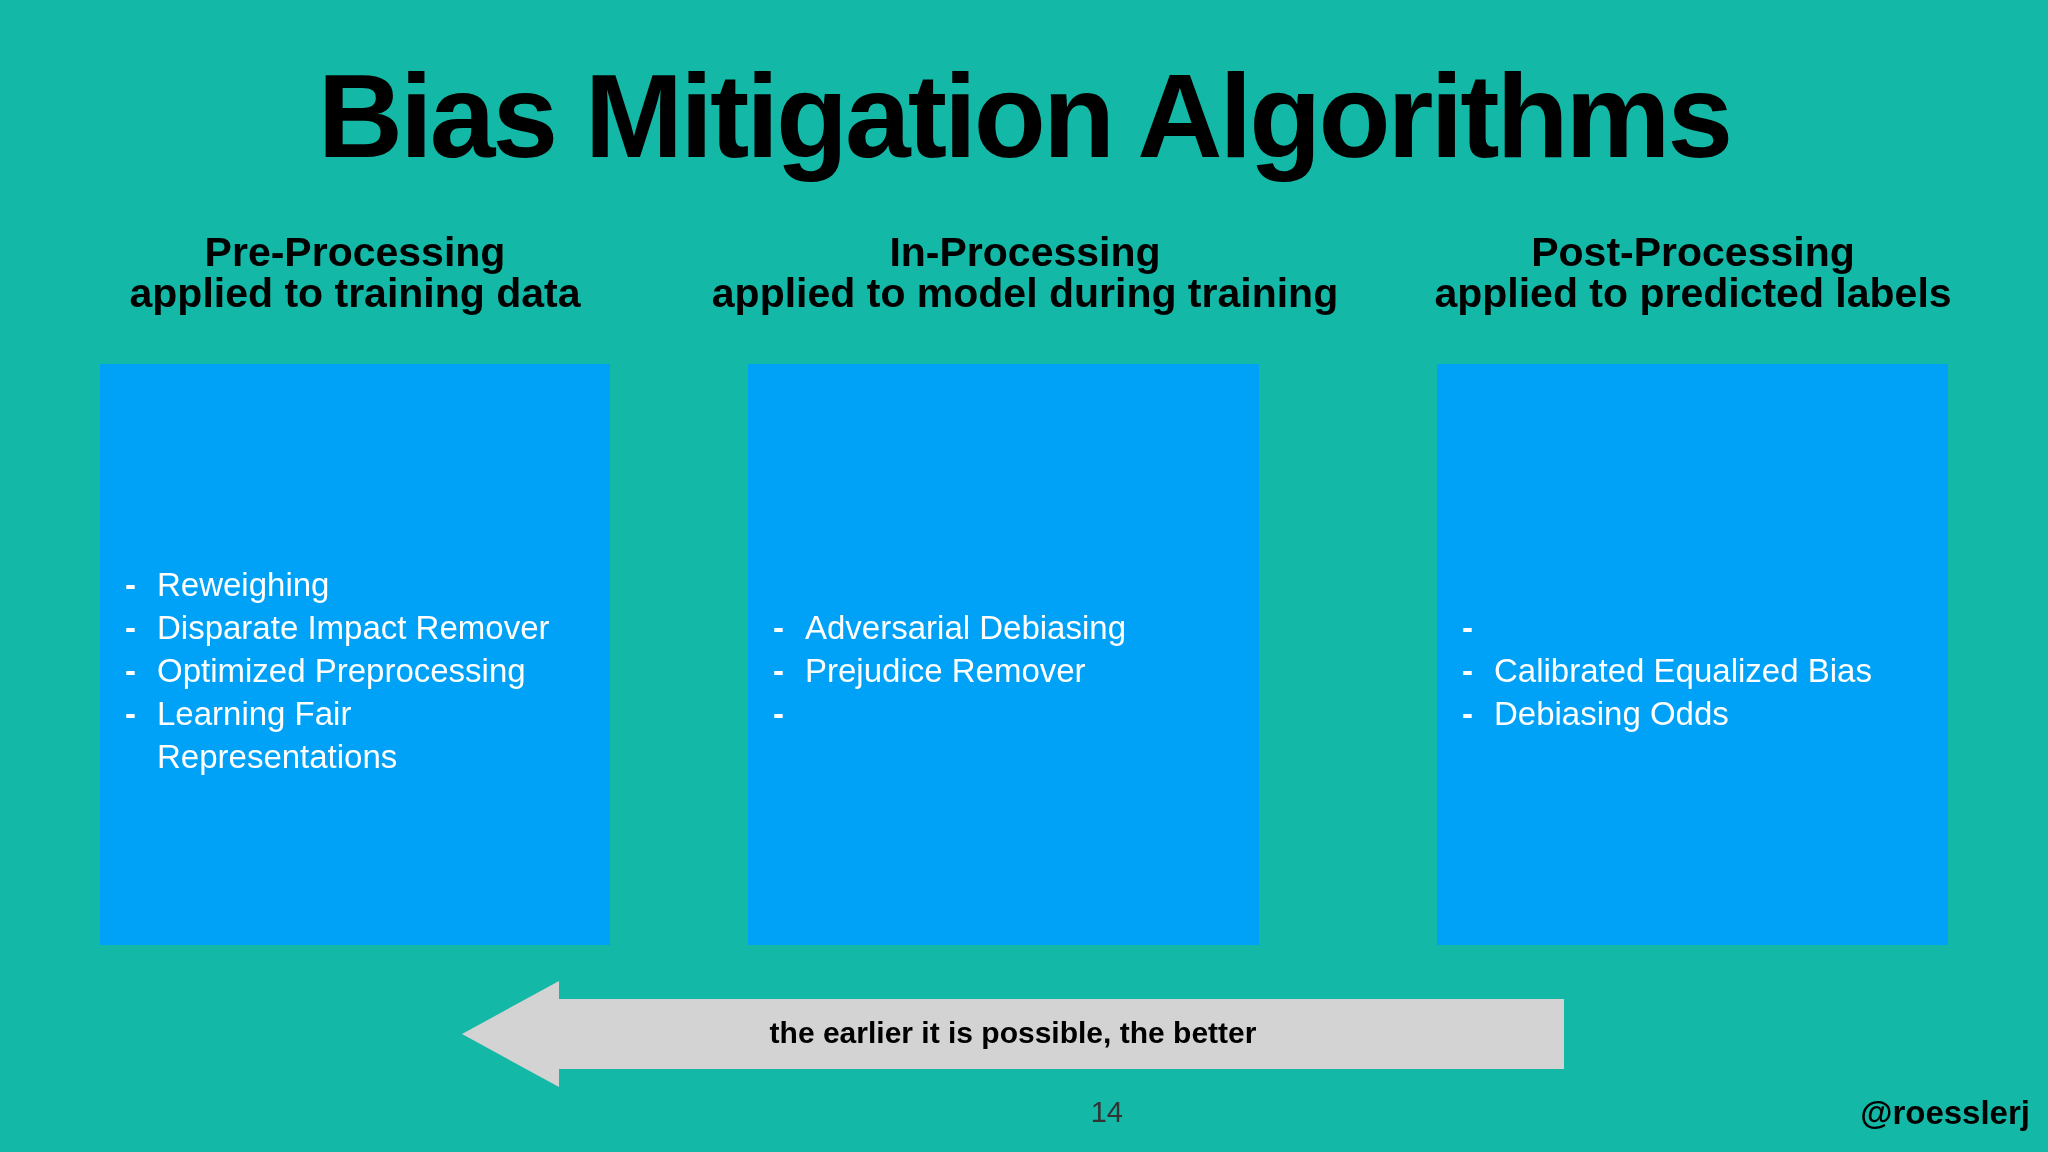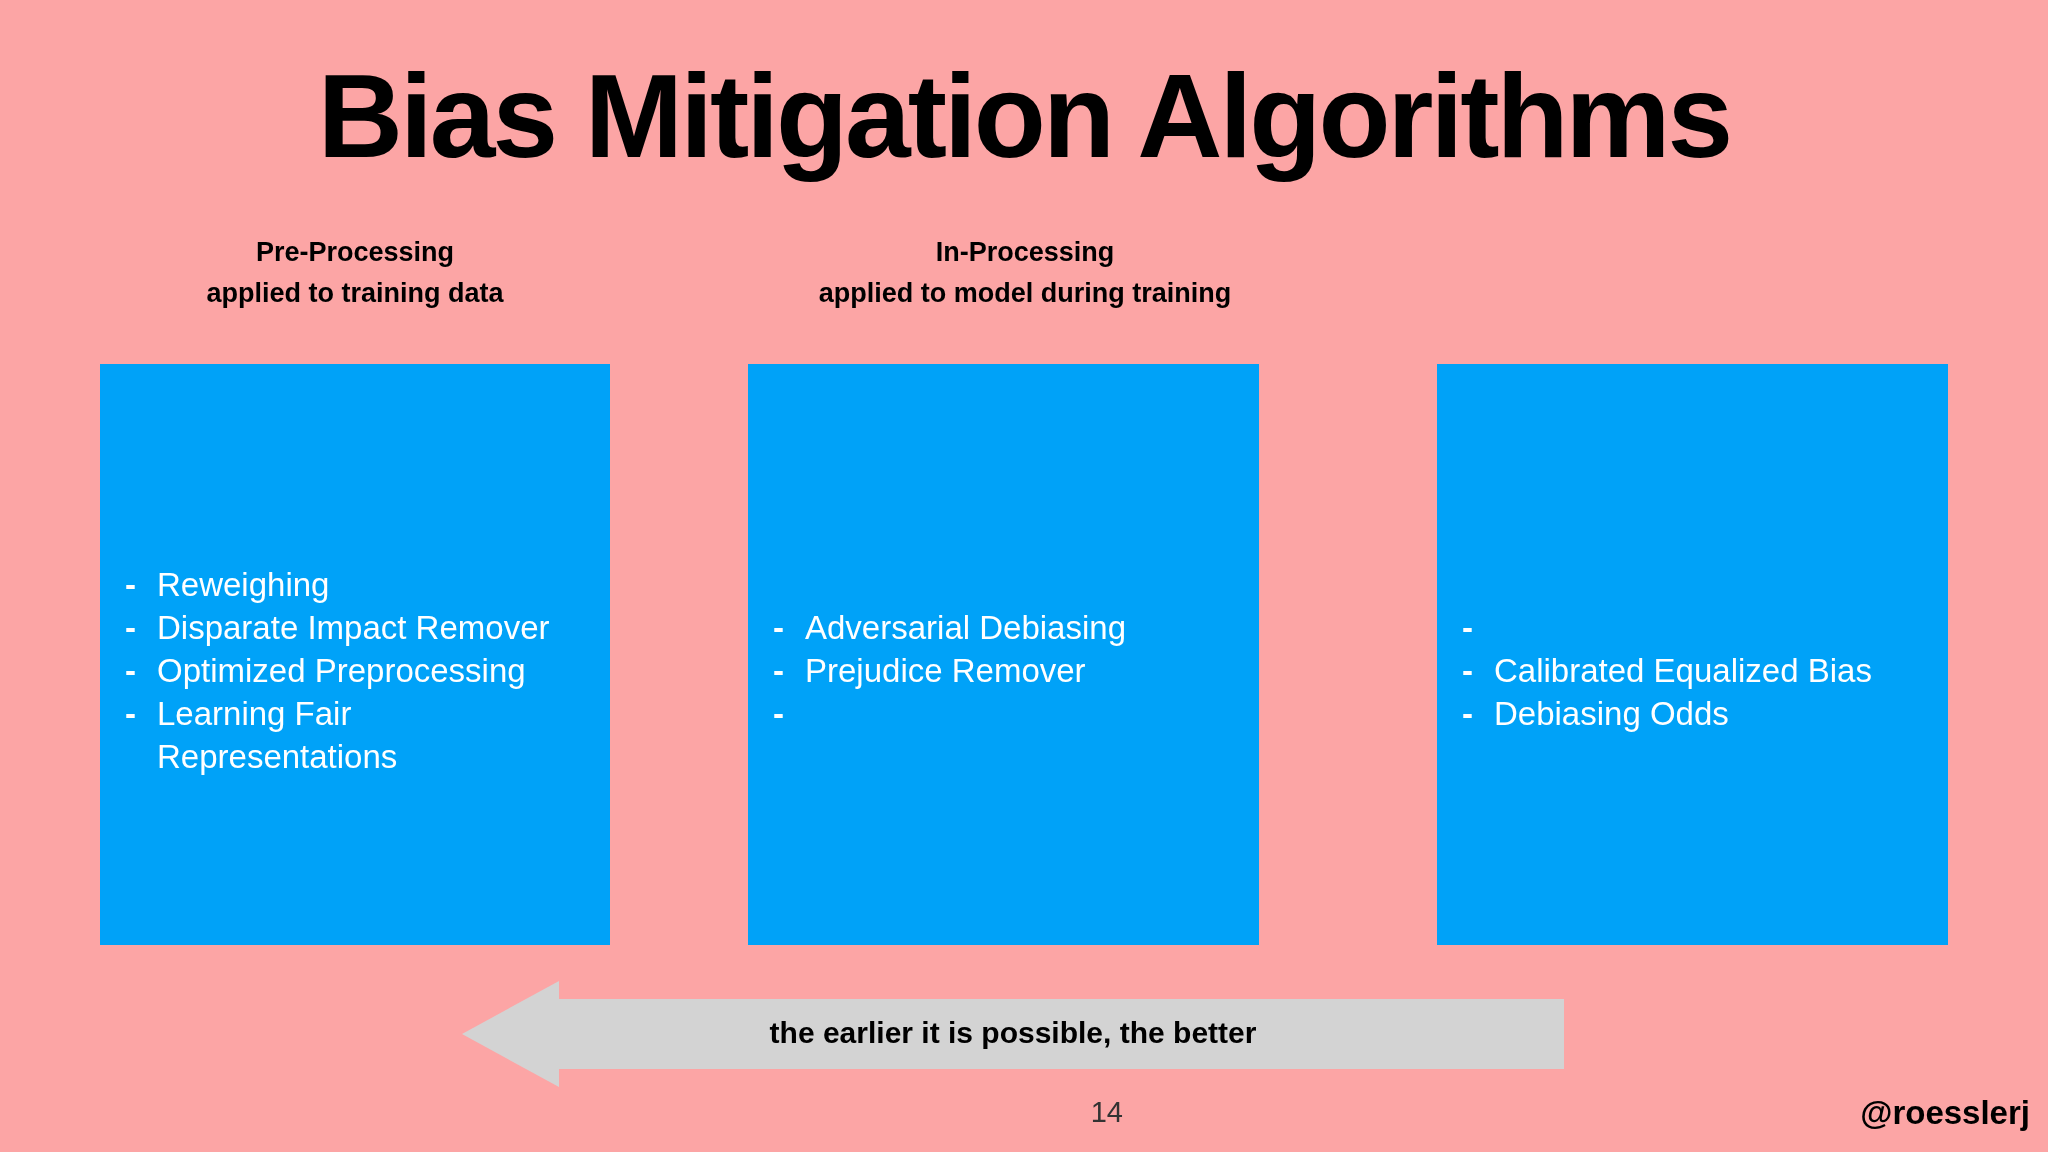--- a/index.html
+++ b/index.html
@@ -5,41 +5,41 @@
   html, body {
     margin: 0;
     padding: 0;
     background: #ffffff;
     font-family: "Liberation Sans", sans-serif;
   }
   .slide {
     position: relative;
     width: 2048px;
     height: 1152px;
-    background: #fca5a5;
+    background: #14b8a6;
     overflow: hidden;
   }
   .title {
     position: absolute;
     top: 48px;
     left: 0;
     width: 2048px;
     margin: 0;
     text-align: center;
     font-size: 118px;
     font-weight: 700;
     letter-spacing: -3px;
     color: #000000;
   }
   .col-header {
     position: absolute;
     top: 232px;
     width: 650px;
     text-align: center;
-    font-size: 27px;
+    font-size: 41px;
     line-height: 41px;
     font-weight: 700;
     color: #000000;
   }
   .col-header-0 { left: 30px; }
   .col-header-1 { left: 700px; }
   .col-header-2 { left: 1368px; }
   .box {
     position: absolute;
     top: 364px;
@@ -130,20 +130,24 @@
   <h1 class="title">Bias Mitigation Algorithms</h1>
 
   <div class="col-header col-header-0">
     <div>Pre-Processing</div>
     <div>applied to training data</div>
   </div>
   <div class="col-header col-header-1">
     <div>In-Processing</div>
     <div>applied to model during training</div>
   </div>
+  <div class="col-header col-header-2">
+    <div>Post-Processing</div>
+    <div>applied to predicted labels</div>
+  </div>
 
   <div class="box box-0">
     <ul class="algo-list">
       <li class="algo-item">
         <span class="dash">-</span>
         <span class="item-text">Reweighing</span>
       </li>
       <li class="algo-item">
         <span class="dash">-</span>
         <span class="item-text">Disparate Impact Remover</span>

